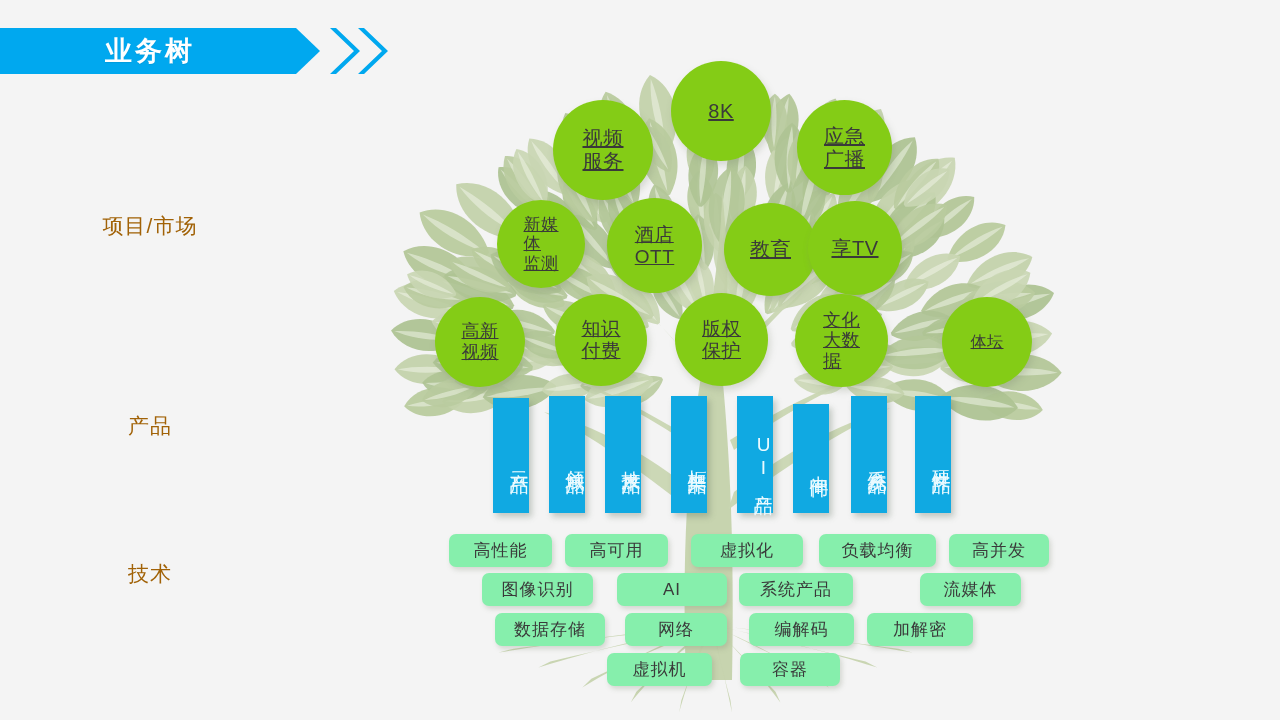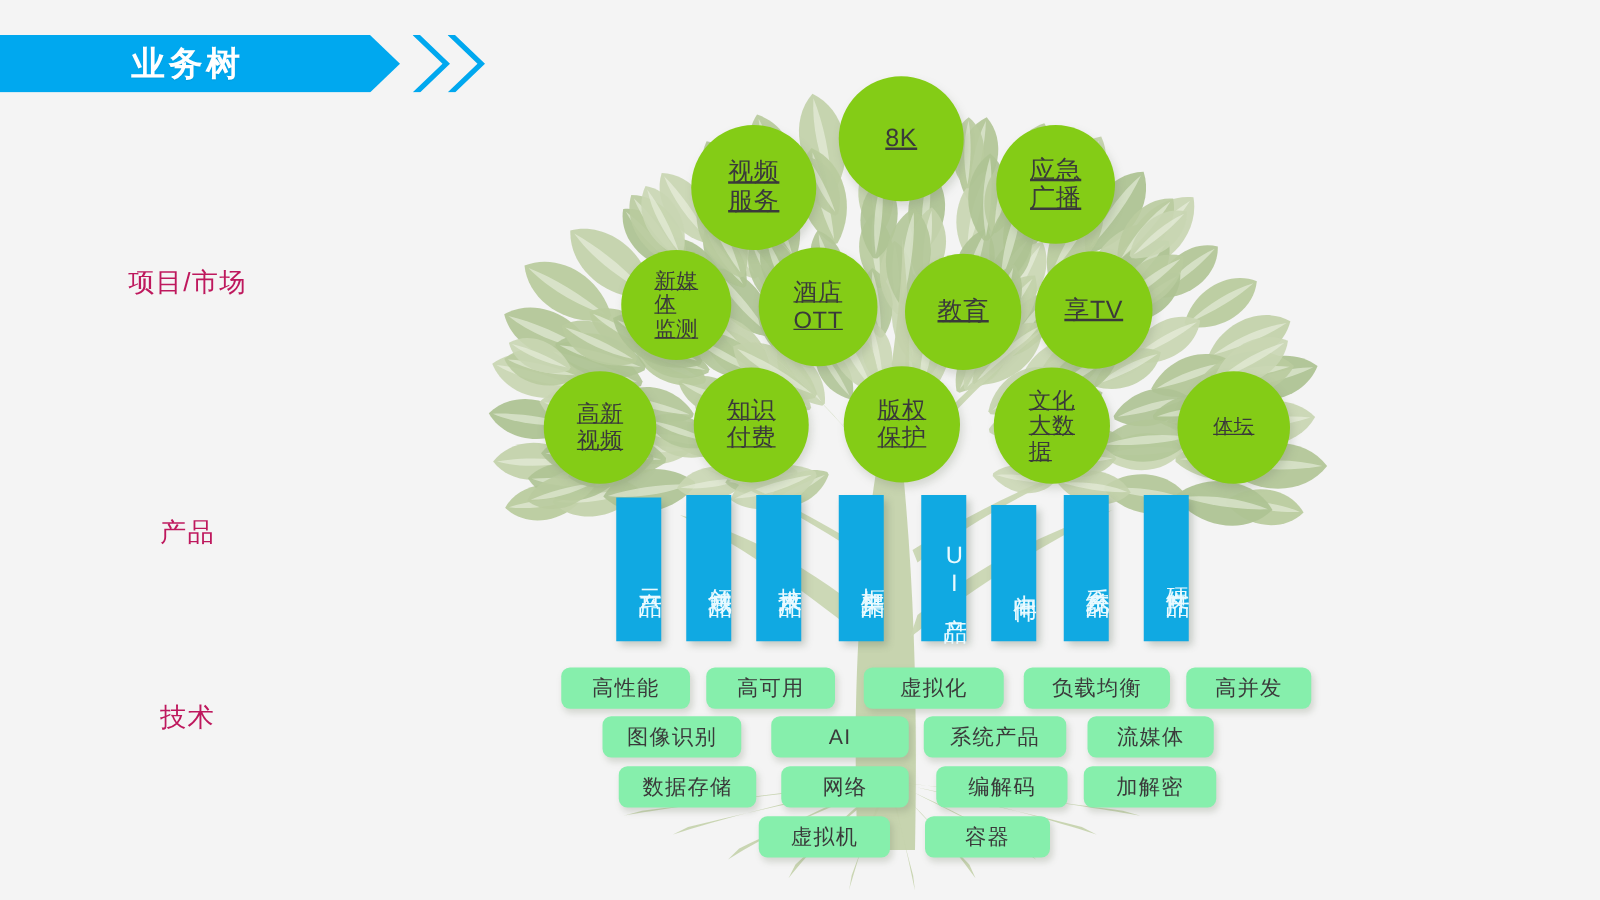--- a/index.html
+++ b/index.html
@@ -31,21 +31,21 @@
     position:absolute;top:0;height:46px;width:30px;background:#00a8ef;
     -webkit-clip-path:polygon(0 0,6px 0,30px 23px,6px 46px,0 46px,24px 23px);
     clip-path:polygon(0 0,6px 0,30px 23px,6px 46px,0 46px,24px 23px);
   }
   #chev1{left:330px;}
   #chev2{left:358px;}
 
   
   .row-label{
     position:absolute;
-    color:#be185d;font-size:21px;letter-spacing:1px;white-space:nowrap;
+    color:#a16207;font-size:21px;letter-spacing:1px;white-space:nowrap;
     text-align:center;
   }
 
   
   #tree-art{position:absolute;left:330px;top:40px;width:780px;height:680px;}
 
   
   .node-circle{
     position:absolute;border-radius:50%;
     background:#84cc16;
@@ -743,21 +743,21 @@
 服务</div>
       <div class="node-circle" style="left: 671px; top: 61px; width: 100px; height: 100px; font-size: 20px;">8K</div>
       <div class="node-circle" style="left: 797px; top: 100px; width: 95px; height: 95px; font-size: 20px;">应急
 广播</div>
       <div class="node-circle" style="left: 497px; top: 200px; width: 88px; height: 88px; font-size: 17px;">新媒
 体
 监测</div>
       <div class="node-circle" style="left: 607px; top: 198px; width: 95px; height: 95px; font-size: 19px;">酒店
 OTT</div>
       <div class="node-circle" style="left: 724px; top: 203px; width: 93px; height: 93px; font-size: 20px;">教育</div>
-      <div class="node-circle" style="left: 828px; top: 201px; width: 94px; height: 94px; font-size: 20px;">享TV</div>
+      <div class="node-circle" style="left: 808px; top: 201px; width: 94px; height: 94px; font-size: 20px;">享TV</div>
       <div class="node-circle" style="left: 435px; top: 297px; width: 90px; height: 90px; font-size: 18px;">高新
 视频</div>
       <div class="node-circle" style="left: 555px; top: 294px; width: 92px; height: 92px; font-size: 19px;">知识
 付费</div>
       <div class="node-circle" style="left: 675px; top: 293px; width: 93px; height: 93px; font-size: 19px;">版权
 保护</div>
       <div class="node-circle" style="left: 795px; top: 294px; width: 93px; height: 93px; font-size: 18px;">文化
 大数
 据</div>
       <div class="node-circle" style="left: 942px; top: 297px; width: 90px; height: 90px; font-size: 16px;">体坛</div>
@@ -776,21 +776,21 @@
 
   <div id="tag-layer">
       <div class="tech-tag" style="left: 449px; top: 534px; width: 103px; height: 33px;">高性能</div>
       <div class="tech-tag" style="left: 565px; top: 534px; width: 103px; height: 33px;">高可用</div>
       <div class="tech-tag" style="left: 691px; top: 534px; width: 112px; height: 33px;">虚拟化</div>
       <div class="tech-tag" style="left: 819px; top: 534px; width: 117px; height: 33px;">负载均衡</div>
       <div class="tech-tag" style="left: 949px; top: 534px; width: 100px; height: 33px;">高并发</div>
       <div class="tech-tag" style="left: 482px; top: 573px; width: 111px; height: 33px;">图像识别</div>
       <div class="tech-tag" style="left: 617px; top: 573px; width: 110px; height: 33px;">AI</div>
       <div class="tech-tag" style="left: 739px; top: 573px; width: 114px; height: 33px;">系统产品</div>
-      <div class="tech-tag" style="left: 870px; top: 573px; width: 101px; height: 33px;">流媒体</div>
+      <div class="tech-tag" style="left: 920px; top: 573px; width: 101px; height: 33px;">流媒体</div>
       <div class="tech-tag" style="left: 495px; top: 613px; width: 110px; height: 33px;">数据存储</div>
       <div class="tech-tag" style="left: 625px; top: 613px; width: 102px; height: 33px;">网络</div>
       <div class="tech-tag" style="left: 749px; top: 613px; width: 105px; height: 33px;">编解码</div>
       <div class="tech-tag" style="left: 867px; top: 613px; width: 106px; height: 33px;">加解密</div>
       <div class="tech-tag" style="left: 607px; top: 653px; width: 105px; height: 33px;">虚拟机</div>
       <div class="tech-tag" style="left: 740px; top: 653px; width: 100px; height: 33px;">容器</div>
     </div>
 
 </div>
 

